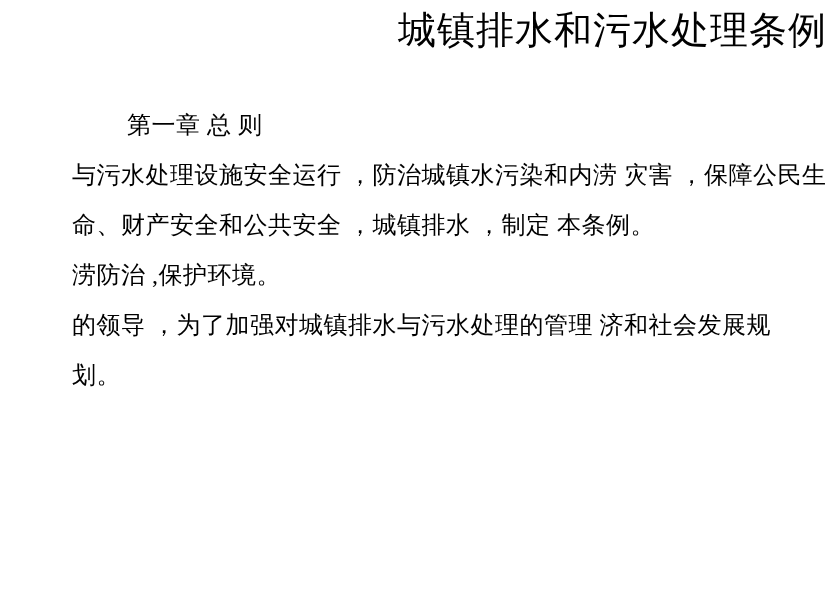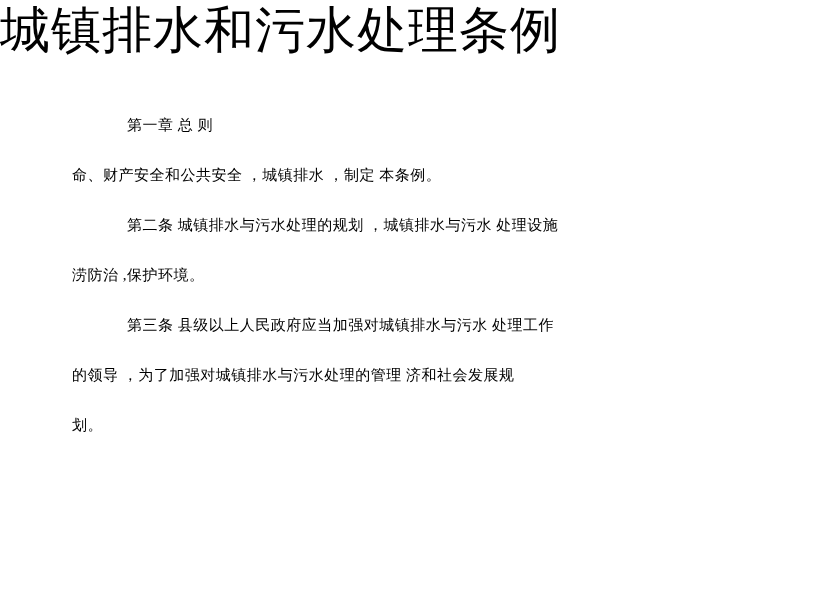--- a/index.html
+++ b/index.html
@@ -18,54 +18,53 @@
     position: relative;
     width: 827px;
     height: 608px;
     background: #ffffff;
   }
   .doc-title {
     margin: 0;
     padding: 0;
     height: 56px;
     line-height: 60px;
-    text-align: left;
-    font-size: 50px;
+    text-align: right;
+    font-size: 38px;
     font-weight: 500;
     letter-spacing: 1px;
     white-space: pre;
   }
   .body-text {
     position: absolute;
     top: 100px;
     left: 72px;
     right: 55px;
   }
   .text-line {
     height: 50px;
     line-height: 50px;
-    font-size: 15px;
+    font-size: 24px;
     letter-spacing: 0.5px;
     white-space: pre;
     overflow: visible;
   }
   .text-line.indent {
     padding-left: 55px;
   }
 </style>
 </head>
 <body>
 
 <div class="page">
 
   <h1 class="doc-title">城镇排水和污水处理条例</h1>
 
   <div class="body-text">
     <div class="text-line indent">第一章 总 则</div>
+    <div class="text-line">与污水处理设施安全运行 ，防治城镇水污染和内涝 灾害 ，保障公民生</div>
     <div class="text-line">命、财产安全和公共安全 ，城镇排水 ，制定 本条例。</div>
-    <div class="text-line indent">第二条 城镇排水与污水处理的规划 ，城镇排水与污水 处理设施</div>
     <div class="text-line">涝防治 ,保护环境。</div>
-    <div class="text-line indent">第三条 县级以上人民政府应当加强对城镇排水与污水 处理工作</div>
     <div class="text-line">的领导 ，为了加强对城镇排水与污水处理的管理 济和社会发展规</div>
     <div class="text-line">划。</div>
   </div>
 
 </div>
 
 </body></html>

